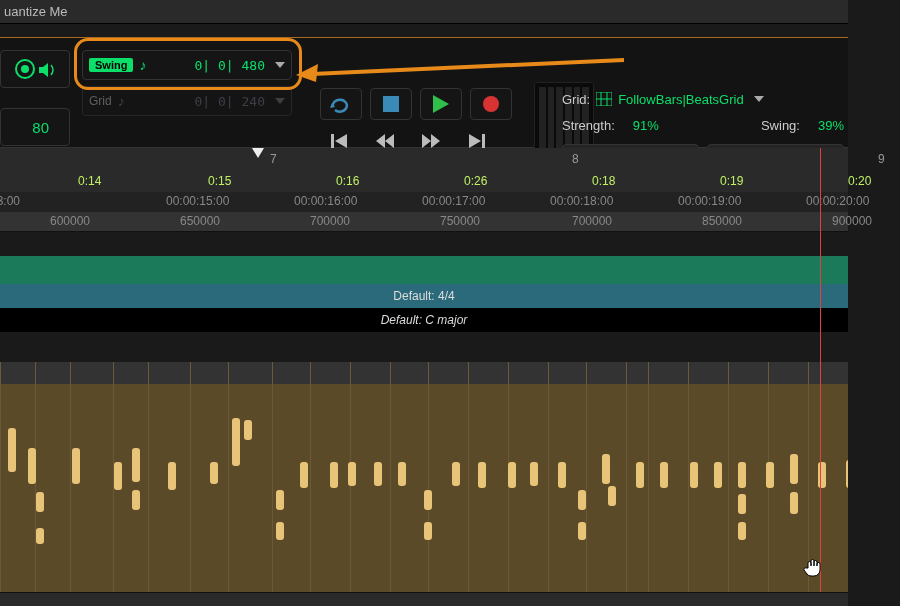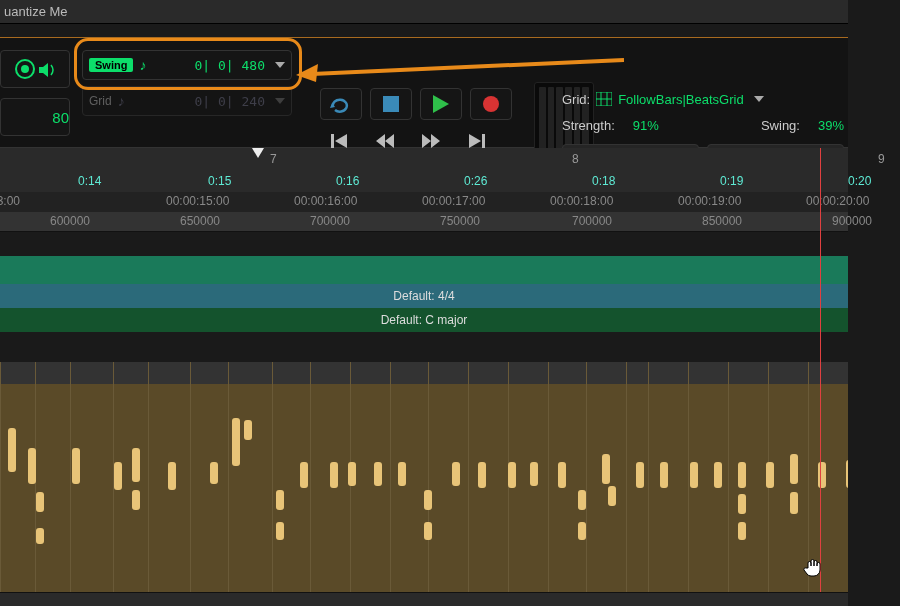--- a/index.html
+++ b/index.html
@@ -15,21 +15,21 @@
   
   .toolbar { position: absolute; top: 38px; left: 0; right: 0; height: 110px; background: #131313; border-bottom: 1px solid #333; }
 
   
   .left-cluster { position: absolute; left: 0; top: 12px; width: 70px; height: 86px; }
   .left-btn-row { display: flex; gap: 2px; padding: 4px 0; border: 1px solid #333; border-radius: 4px; background: #151515; justify-content: center; align-items: center; height: 38px; }
   .circ { width: 20px; height: 20px; border: 2px solid #0cde6a; border-radius: 50%; position: relative; }
   .circ::after { content:""; position:absolute; left:4px; top:4px; width:8px; height:8px; background:#0cde6a; border-radius:50%; }
   .spk { width: 18px; height: 14px; position: relative; }
   .spk svg { display:block; }
-  .tempo-box { margin-top: 10px; border: 1px solid #333; border-radius: 4px; background: #151515; height: 38px; display:flex; align-items:center; justify-content:flex-end; padding-right: 0; }
+  .tempo-box { margin-top: 20px; border: 1px solid #333; border-radius: 4px; background: #151515; height: 38px; display:flex; align-items:center; justify-content:flex-end; padding-right: 20px; }
   .tempo-val { color: #0cde6a; font-size: 15px; }
 
   
   .grid-group { position: absolute; left: 82px; top: 12px; width: 210px; }
   .grid-row { display:flex; align-items:center; height: 30px; border: 1px solid #333; border-radius: 4px; background: #151515; padding: 0 6px; gap: 6px; margin-bottom: 6px; position: relative; }
   .grid-tag { background: #0cde6a; color: #000; font-size: 11px; font-weight: 600; padding: 1px 6px; border-radius: 2px; }
   .nudge-tag { color: #888; font-size: 12px; }
   .note-ic { color: #0cde6a; font-size: 14px; }
   .note-ic.dim { color: #556; }
   .grid-val { margin-left: auto; color: #0cde6a; font-size: 13px; font-family: monospace; }
@@ -61,31 +61,31 @@
   .val-pct { color: #0cde6a; }
   .rp-row .sw-lbl { margin-left: auto; }
   .opt-btns { display:flex; gap: 8px; margin-top: 8px; }
   .opt-btn { flex:1; height: 28px; background: #252525; border: 1px solid #333; border-radius: 4px; display:flex; align-items:center; justify-content:center; }
 
   
   .ruler-wrap { position: absolute; top: 148px; left: 0; right: 0; }
   .bar-row { height: 24px; background: #2a2a2a; position: relative; font-size: 12px; color: #999; }
   .bar-row .marker { position: absolute; top: 4px; }
   .mark-tri { position:absolute; top:0; width:0; height:0; border-left:6px solid transparent; border-right:6px solid transparent; border-top:10px solid #eee; }
-  .time-row { height: 20px; background: #2a2a2a; position: relative; font-size: 12px; color: #5eead4; text-align: center; }
+  .time-row { height: 20px; background: #2a2a2a; position: relative; font-size: 12px; color: #bef264; text-align: center; }
   .time-row div { position:absolute; top: 2px; }
   .tc-row { height: 20px; background: #222; position: relative; font-size: 12px; color: #888; }
   .tc-row div { position:absolute; top:2px; }
   .samp-row { height: 20px; background: #333; position: relative; font-size: 12px; color: #888; border-bottom: 1px solid #111; }
   .samp-row div { position:absolute; top:2px; }
 
   
   .track-g { position:absolute; top: 256px; left:0; right:0; height: 28px; background: #1a7a5a; }
   .track-b { position:absolute; top: 284px; left:0; right:0; height: 24px; background: #2b6a7a; color:#ddd; font-size:12px; text-align:center; line-height:24px; }
-  .track-y { position:absolute; top: 308px; left:0; right:0; height: 24px; background: #14532d; color:#ddd; font-size:12px; text-align:center; line-height:24px; }
+  .track-y { position:absolute; top: 308px; left:0; right:0; height: 24px; background: #000000; color:#ddd; font-size:12px; text-align:center; line-height:24px;font-style:italic; }
   .track-gap { position:absolute; top:332px; left:0; right:0; height:30px; background:#1a1a1a; }
 
   
   .midi { position:absolute; top:362px; left:0; right:0; bottom:14px; background:#5a4a28; overflow:hidden; }
   .midi-top { position:absolute; top:0; left:0; right:0; height:22px; background:#333; }
   .grid-v { position:absolute; top:0; bottom:0; width:1px; background:#6a5a38; }
   .note { position:absolute; width:8px; background:#e8c478; border-radius:3px; }
   .playhead { position:absolute; top:148px; bottom:14px; width:1px; background:#e04040; z-index:15; }
 
   .bottom-bar { position:absolute; bottom:0; left:0; right:0; height:14px; background:#2a2a2a; border-top:1px solid #111; }

